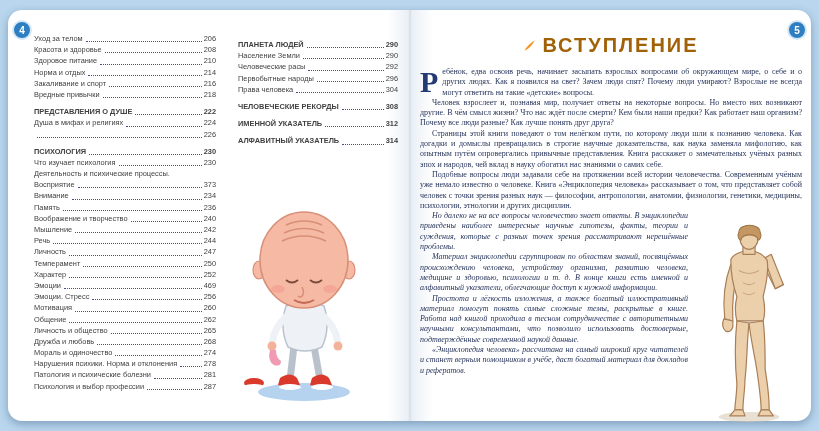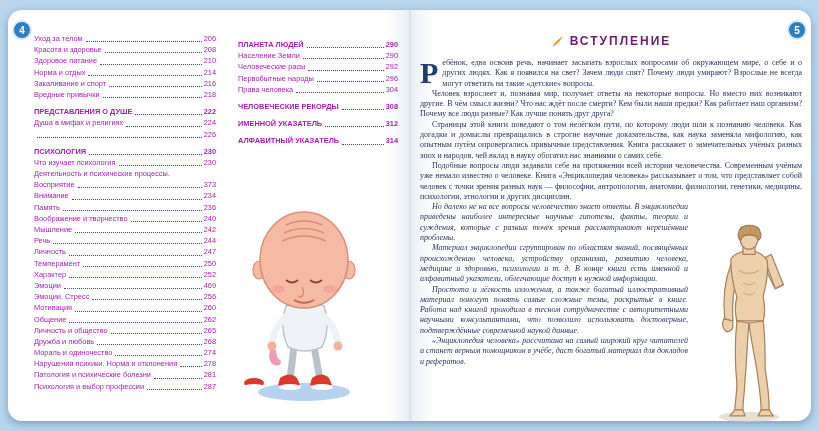--- a/index.html
+++ b/index.html
@@ -23,41 +23,41 @@
     background:#2e7fc2;border:2px solid #d6e8f7;box-sizing:border-box;
     color:#fff;font-size:10px;font-weight:bold;
     display:flex;align-items:center;justify-content:center;
   }
   .pagenum.pn-left{left:4px;top:10px;}
   .pagenum.pn-right{right:4px;top:10px;}
 
   
   .toc{
     position:absolute;left:26px;top:24px;display:flex;gap:22px;
-    color:#a21caf;
+    color:#404040;
   }
   .toc-col{display:flex;flex-direction:column;}
   .toc-col.c1{width:182px;}
   .toc-col.c2{width:160px;}
   .toc-entry{
     display:flex;align-items:flex-end;
     font-size:7.4px;line-height:9.8px;margin-bottom:1.4px;
   }
   .toc-entry .lbl{}
   .toc-entry .dots{flex:1 1 6px;min-width:6px;border-bottom:1.4px dotted #3a5290;margin:0 2px 1.6px 3px;}
   .toc-entry .pg{}
   .toc-entry.hdr{font-weight:bold;margin-top:6px;}
   .toc-entry.nopage .dots{border-bottom:none;}
 
   .cartoon{position:absolute;left:224px;top:184px;width:138px;height:214px;}
 
   
   .right-page{position:absolute;left:412px;top:20px;width:382px;}
   .title-row{display:flex;align-items:center;justify-content:center;gap:6px;margin:4px 0 10px 0;}
-  .page-title{margin:0;font-size:12px;letter-spacing:2px;color:#701a75;font-weight:bold;}
+  .page-title{margin:0;font-size:20px;letter-spacing:2px;color:#a16207;font-weight:bold;}
   .body-text{
     font-family:"Liberation Serif", serif;
     font-size:8px;line-height:10.3px;color:#1f2d55;text-align:justify;
   }
   .body-text p{margin:0;text-indent:12px;}
   .body-text p.first{text-indent:0;}
   .body-text.narrow{padding-right:114px;font-style:italic;}
   .dropcap{
     float:left;font-size:30px;line-height:28px;padding:1px 4px 0 0;
     font-weight:bold;color:#233a72;font-family:"Liberation Serif", serif;

